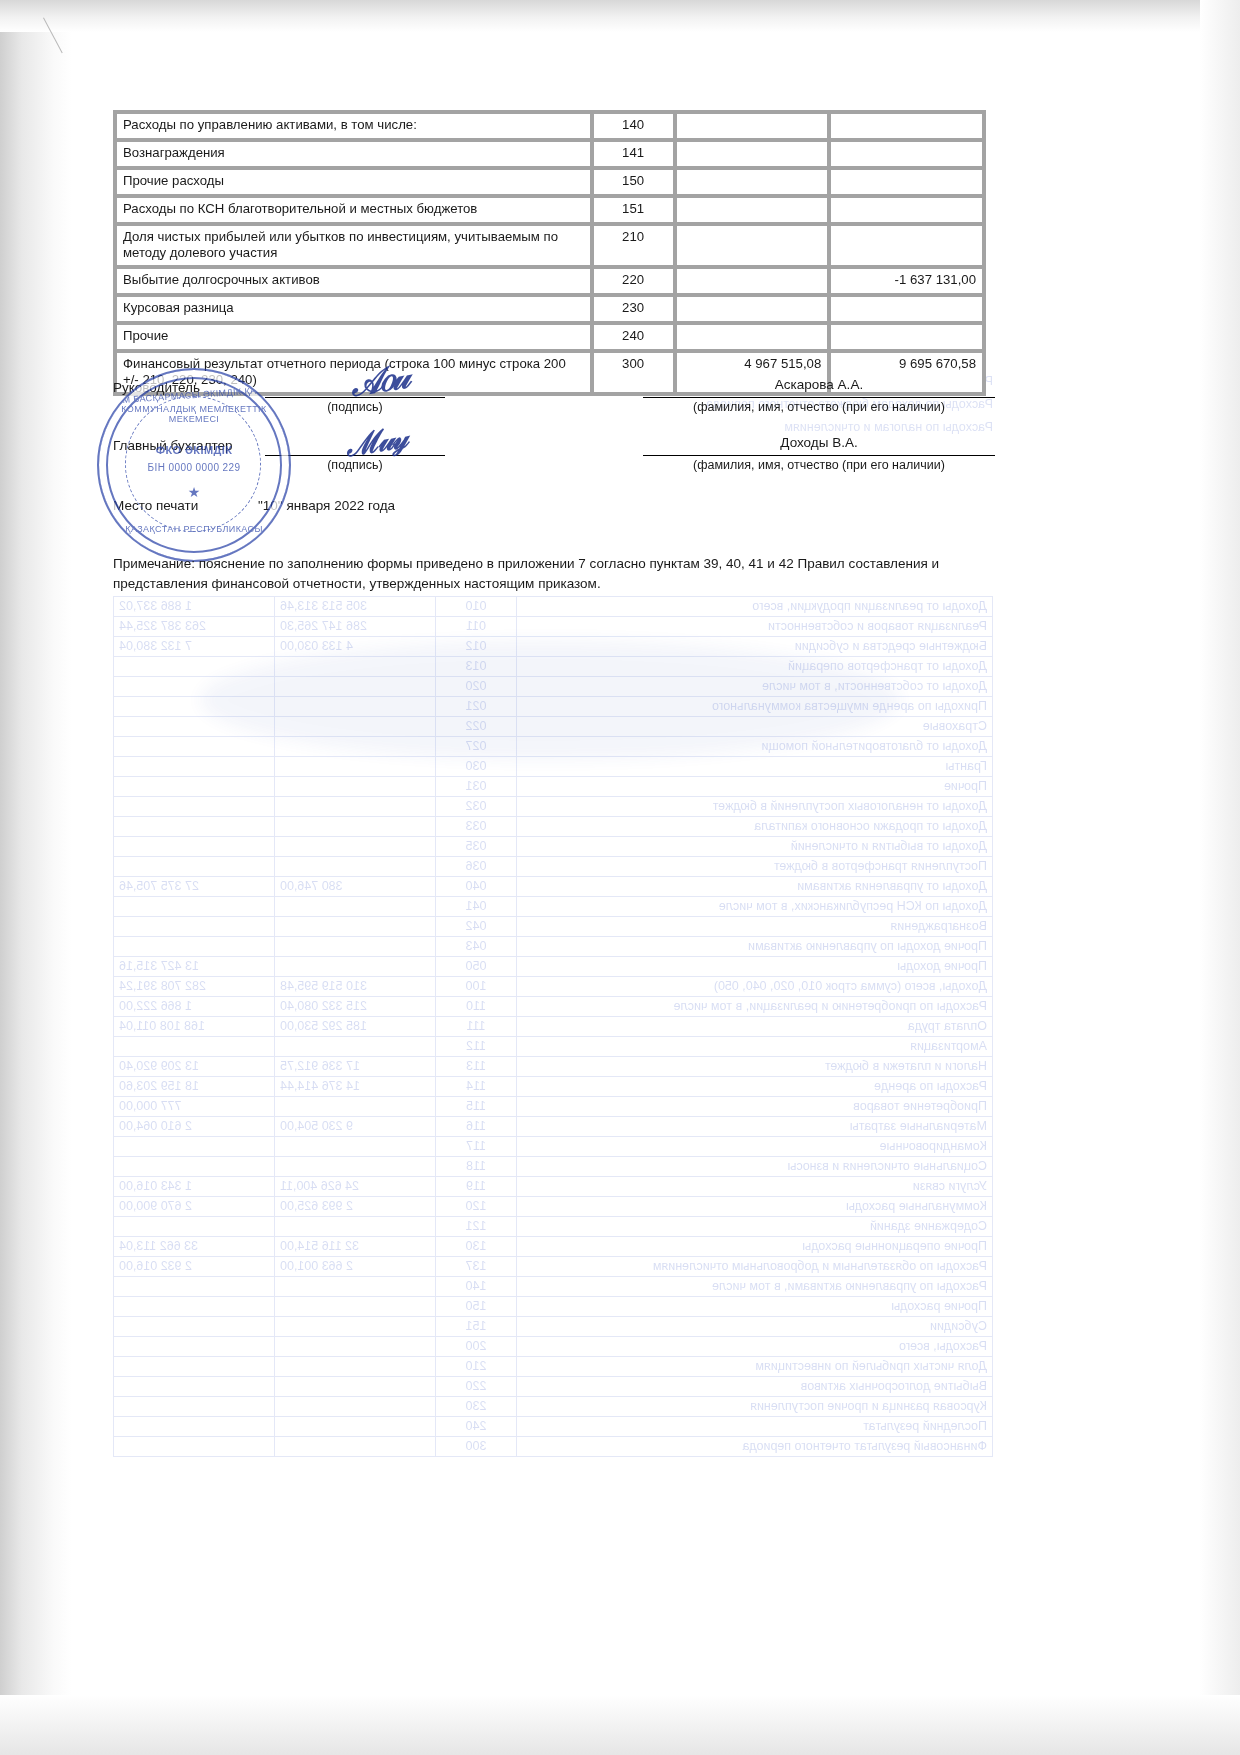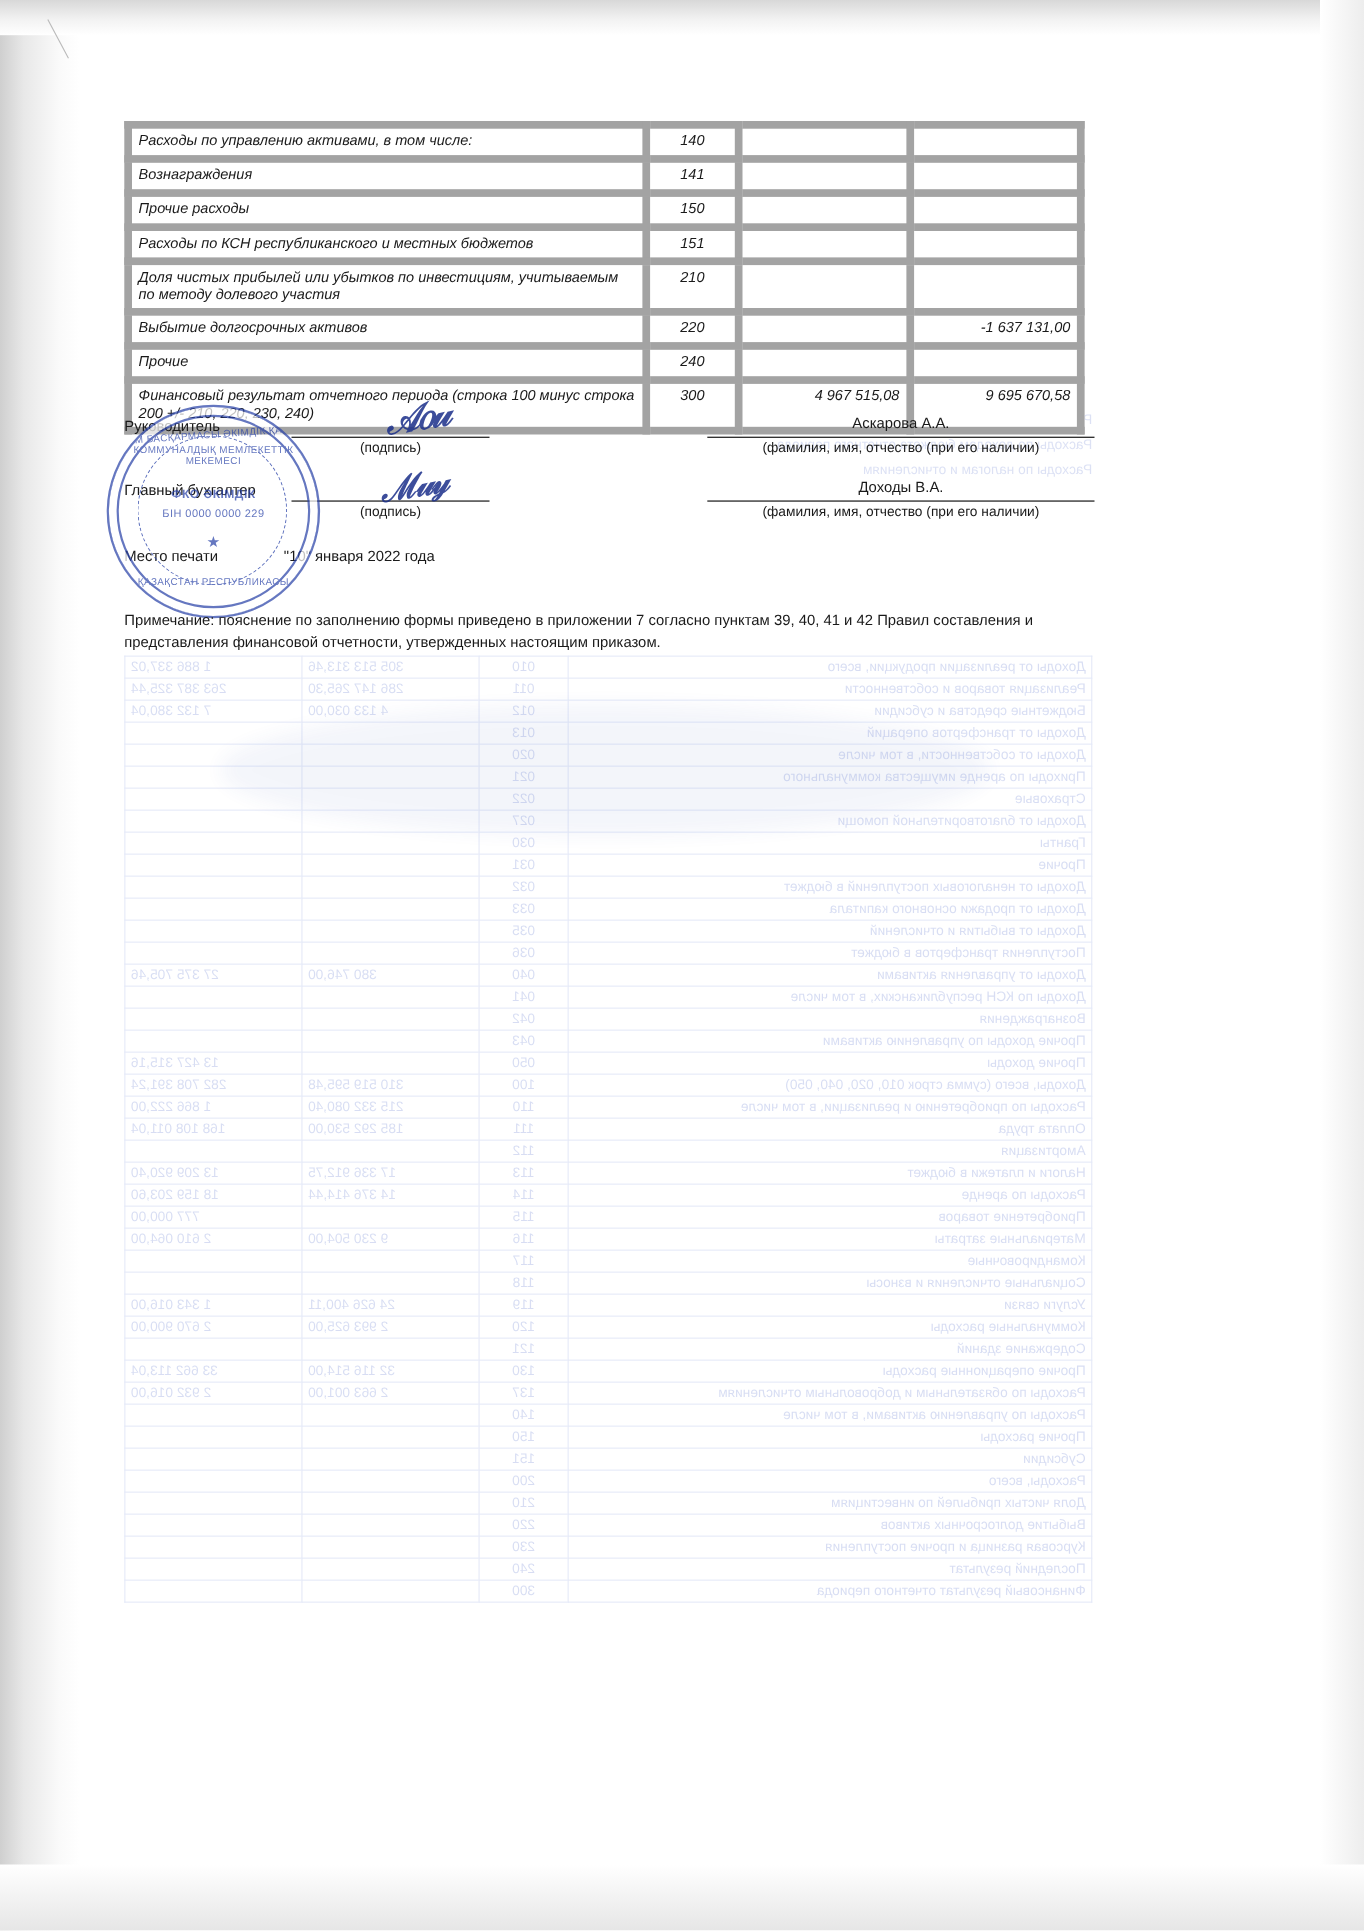--- a/index.html
+++ b/index.html
@@ -53,26 +53,25 @@
   .doc-table {
     position: absolute;
     left: 113px;
     top: 110px;
     width: 873px;
     border-collapse: collapse;
     font-size: 13.2px;
     background: #fff;
   }
   .doc-table td {
-    border: 7px solid #a3a3a3;
+    border: 4px solid #a3a3a3;
     padding: 3px 6px 4px 6px;
     vertical-align: top;
     line-height: 1.22;
     height: 17px;
-    font-style: italic;
   }
   .c-name { width: 500px; }
   .c-code { width: 72px; text-align: center; }
   .c-val  { width: 150px; text-align: right; }
   .tall { height: 36px; }
 
   
   .sig-block {
     position: absolute;
     left: 113px;
@@ -271,36 +270,42 @@
       <td class="c-val"></td>
       <td class="c-val"></td>
     </tr>
     <tr>
       <td class="c-name">Прочие расходы</td>
       <td class="c-code">150</td>
       <td class="c-val"></td>
       <td class="c-val"></td>
     </tr>
     <tr>
-      <td class="c-name">Расходы по КСН республиканского и местных бюджетов</td>
+      <td class="c-name">Расходы по КСН благотворительной и местных бюджетов</td>
       <td class="c-code">151</td>
       <td class="c-val"></td>
       <td class="c-val"></td>
     </tr>
     <tr>
       <td class="c-name tall">Доля чистых прибылей или убытков по инвестициям, учитываемым по методу долевого  участия</td>
       <td class="c-code">210</td>
       <td class="c-val"></td>
       <td class="c-val"></td>
     </tr>
     <tr>
       <td class="c-name">Выбытие долгосрочных активов</td>
       <td class="c-code">220</td>
       <td class="c-val"></td>
       <td class="c-val">-1 637 131,00</td>
+    </tr>
+    <tr>
+      <td class="c-name">Курсовая разница</td>
+      <td class="c-code">230</td>
+      <td class="c-val"></td>
+      <td class="c-val"></td>
     </tr>
     <tr>
       <td class="c-name">Прочие</td>
       <td class="c-code">240</td>
       <td class="c-val"></td>
       <td class="c-val"></td>
     </tr>
     <tr>
       <td class="c-name tall">Финансовый результат отчетного периода (строка 100 минус строка 200 +/- 210, 220, 230, 240)</td>
       <td class="c-code">300</td>

